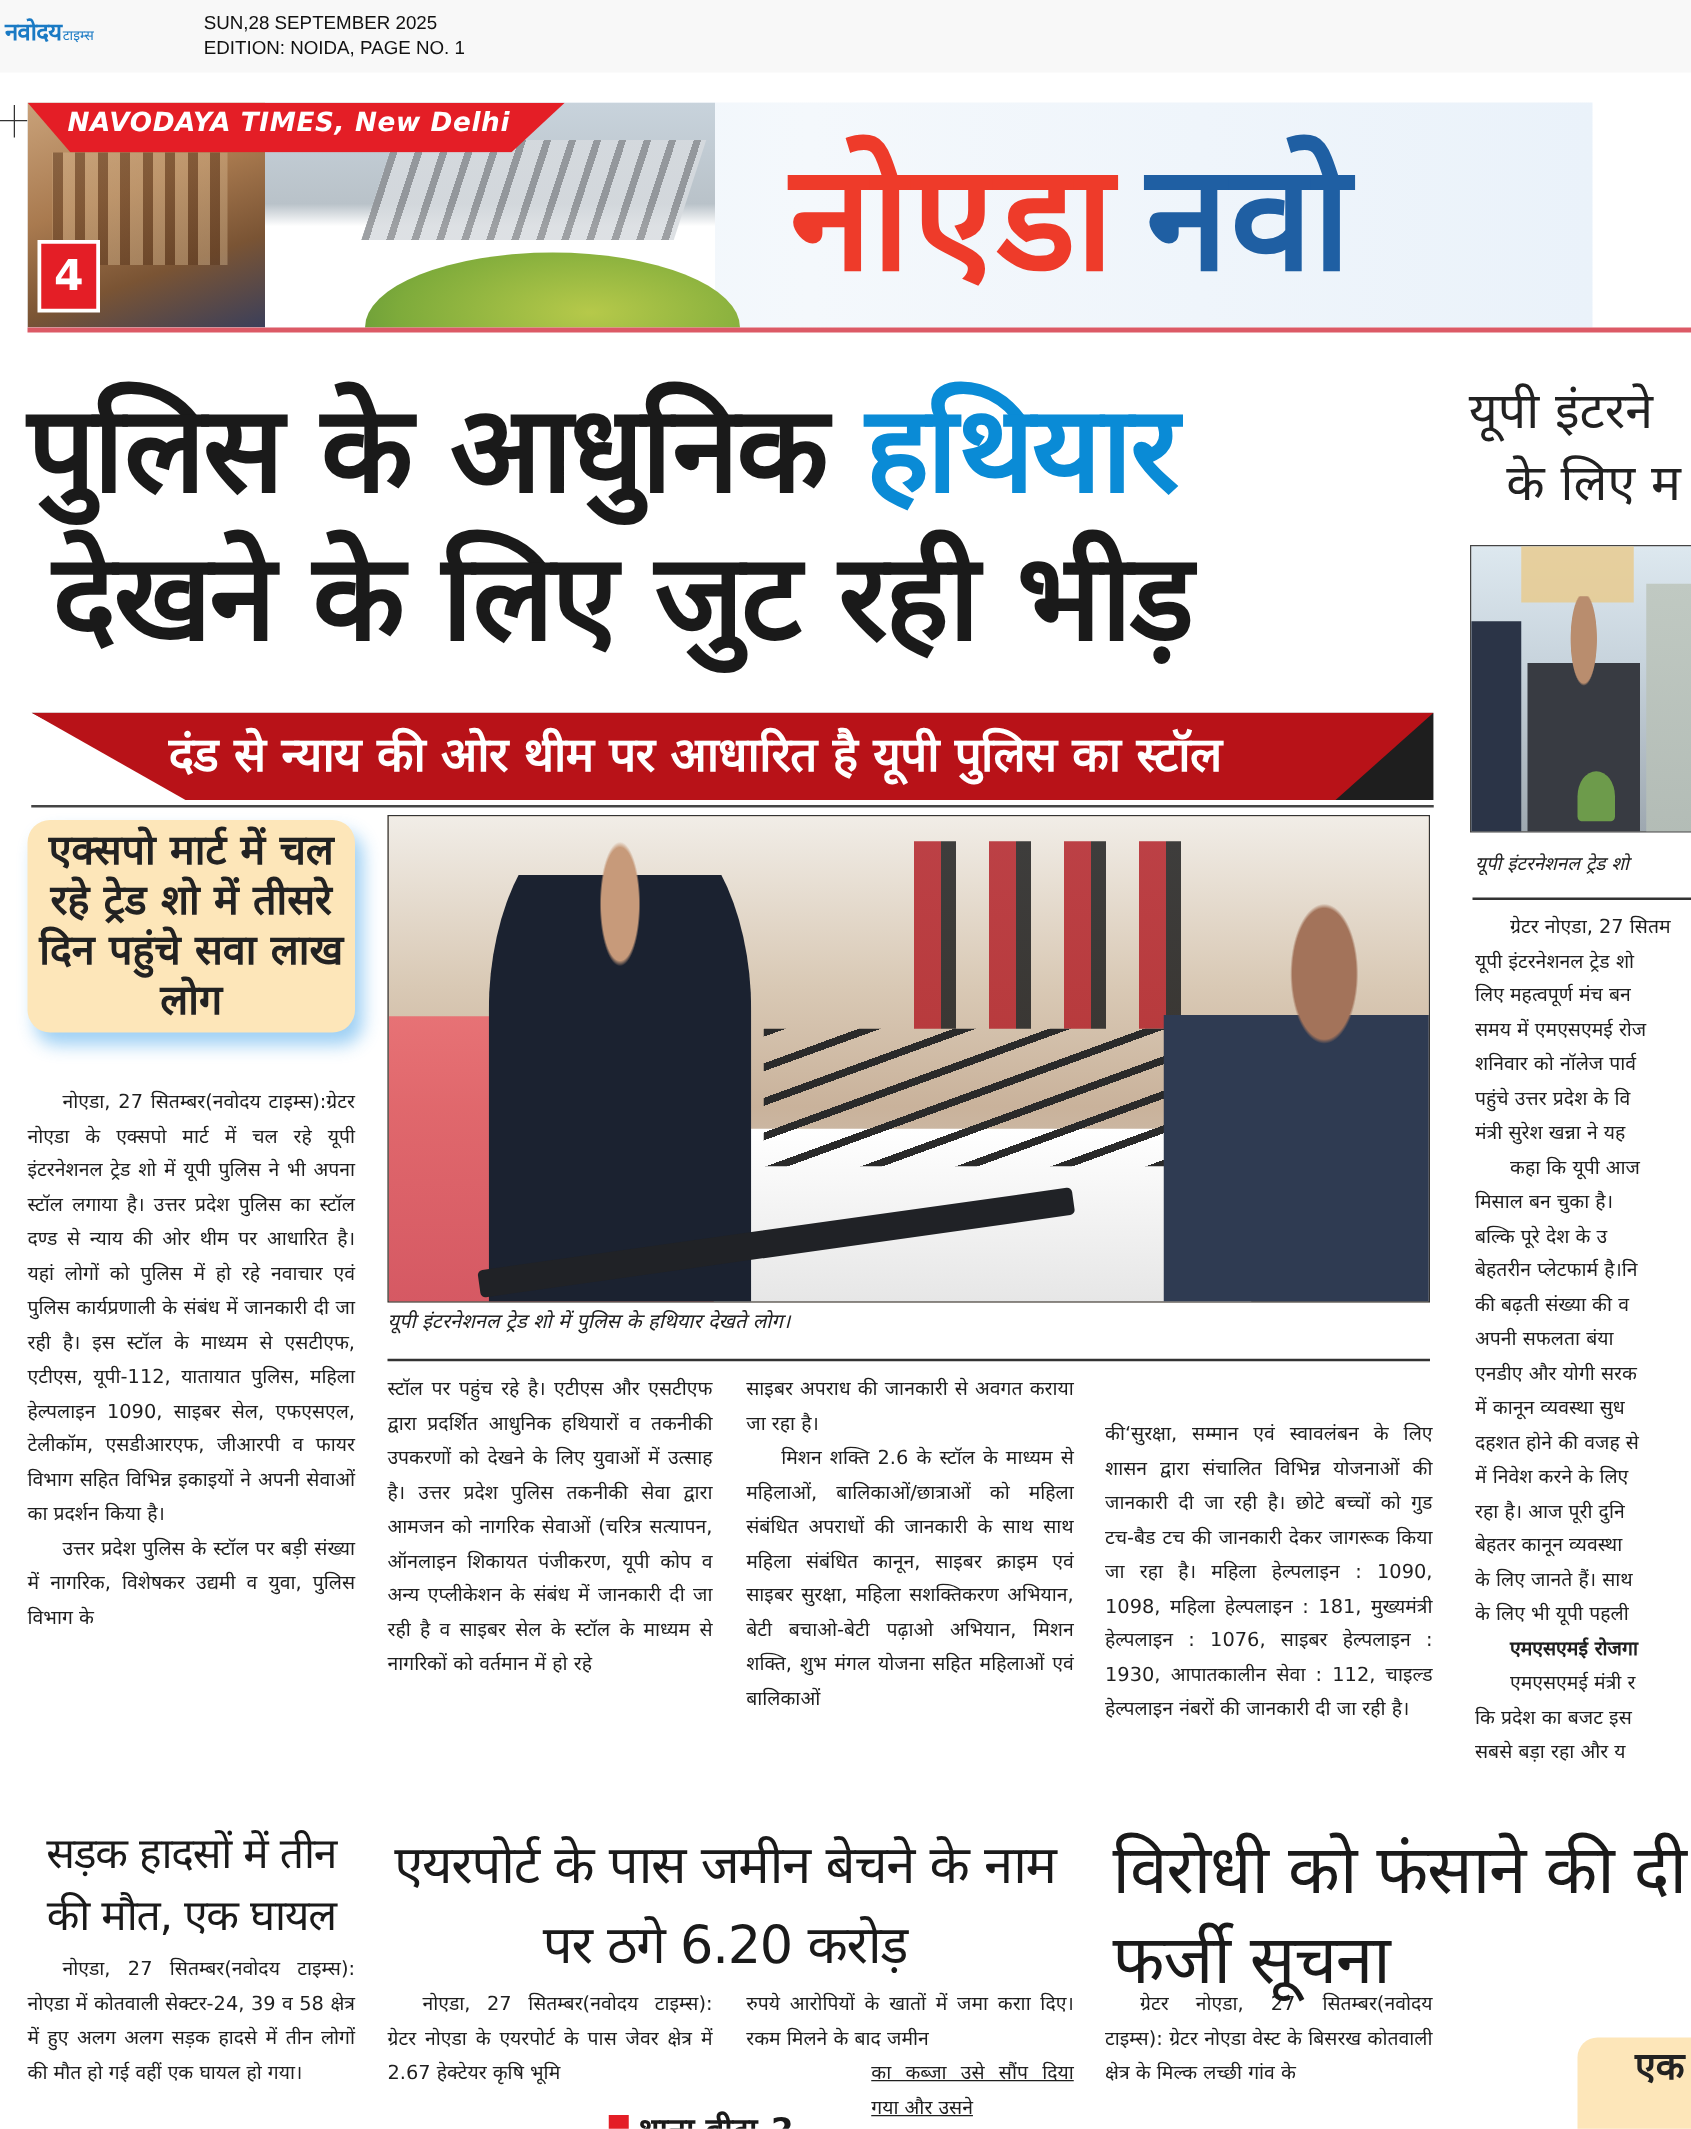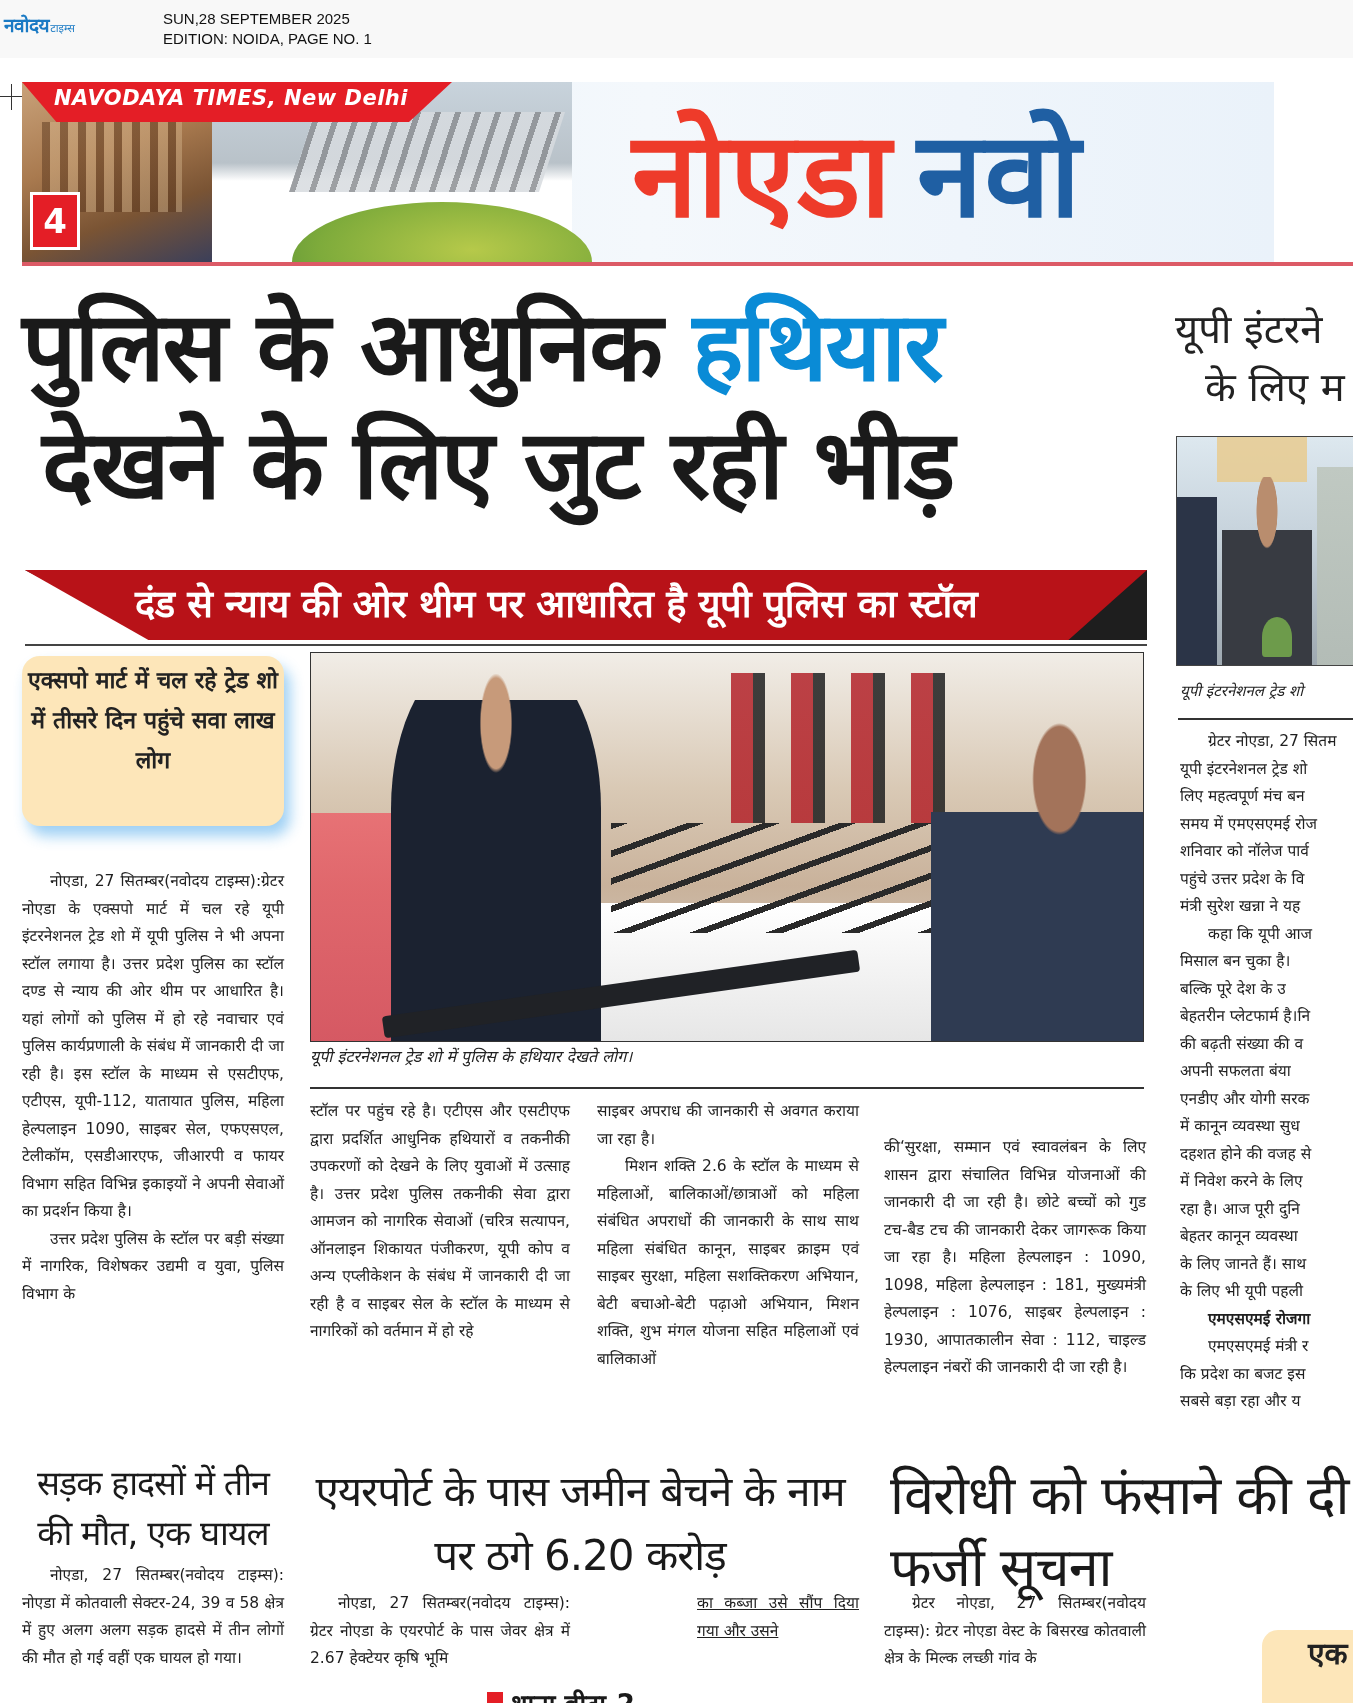--- a/index.html
+++ b/index.html
@@ -23,34 +23,34 @@
   .mh-pitch { position: absolute; left: 80px; top: 120px; width: 300px; height: 120px; border-radius: 60% 60% 0 0; background: radial-gradient(ellipse at 60% 40%, #b6c94a 0%, #7eab3b 60%, #4f8a35 100%); }
   .mh-banner { position: absolute; left: 0; top: 0; width: 430px; height: 40px; background: #e41e26; clip-path: polygon(0 0, 100% 0, 90% 100%, 8% 100%); }
   .mh-banner-text { position: absolute; left: 32px; top: 4px; font-family: "DejaVu Sans", sans-serif; font-style: italic; font-weight: bold; font-size: 21px; color: #ffffff; letter-spacing: 0.5px; }
   .page-num { position: absolute; left: 8px; top: 110px; width: 50px; height: 58px; background: #ffffff; padding: 3px; }
   .page-num-inner { width: 100%; height: 100%; background: #e41e26; color: #fff; font-family: "DejaVu Sans", sans-serif; font-weight: bold; font-size: 34px; display: flex; align-items: center; justify-content: center; }
   .mh-title { position: absolute; left: 610px; top: 18px; font-family: Liberation Sans, sans-serif; font-weight: bold; font-size: 118px; line-height: 150px; color: #ee3b2a; letter-spacing: 2px; white-space: nowrap; }
   .mh-title .blue { color: #1f5fa3; margin-left: 24px; }
   .mh-rule { position: absolute; left: 22px; top: 262px; width: 1331px; height: 4px; background: #dc5a66; }
 
   
-  .headline { position: absolute; left: 22px; top: 288px; width: 1060px; }
+  .headline { position: absolute; left: 22px; top: 301px; width: 1060px; }
   .hl-line { font-family: "DejaVu Sans", sans-serif; font-weight: bold; font-size: 96px; line-height: 118px; color: #1a1a1a; letter-spacing: -2px; white-space: nowrap; }
   .hl-line .blue { color: #0a8bd6; }
   .hl-line2 { padding-left: 20px; }
 
   .subbar { position: absolute; left: 25px; top: 570px; width: 1122px; height: 70px; }
   .subbar-black { position: absolute; left: 0; top: 0; width: 1122px; height: 70px; background: #1e1e1e; clip-path: polygon(0 0, 12% 100%, 100% 100%, 100% 0); }
   .subbar-red { position: absolute; left: 0; top: 0; width: 1122px; height: 70px; background: #b81218; clip-path: polygon(0 0, 100% 0, 93% 100%, 11% 100%); }
   .subbar-text { position: absolute; left: 110px; top: 6px; font-family: "DejaVu Sans", sans-serif; font-weight: bold; font-size: 38px; color: #ffffff; white-space: nowrap; letter-spacing: -0.5px; }
   .subbar-rule { position: absolute; left: 25px; top: 644px; width: 1122px; height: 2px; background: #444; }
 
   
   .callout { position: absolute; left: 22px; top: 656px; width: 262px; height: 170px; background: #fde6b9; border-radius: 18px; box-shadow: 6px 10px 14px rgba(40,150,230,.45); }
-  .callout-text { position: absolute; left: 0; top: 4px; width: 262px; text-align: center; font-family: "DejaVu Sans", sans-serif; font-weight: bold; font-size: 23px; line-height: 40px; color: #222; }
+  .callout-text { position: absolute; left: 0; top: 4px; width: 262px; text-align: center; font-family: "DejaVu Sans", sans-serif; font-weight: bold; font-size: 33px; line-height: 40px; color: #222; }
 
   
   .main-photo { position: absolute; left: 310px; top: 652px; width: 834px; height: 390px; border: 1px solid #333; overflow: hidden; background: #d9c9b5; }
   .mp-bg { position: absolute; inset: 0; background: linear-gradient(180deg, #f1ede7 0%, #d9c9b5 35%, #c9b29b 60%, #d8d5cf 100%); }
   .mp-red { position: absolute; left: 0; top: 160px; width: 260px; height: 230px; background: linear-gradient(180deg, #e9696f 0%, #d54b57 100%); opacity: .9; }
   .mp-officer { position: absolute; left: 80px; top: 0; width: 210px; height: 390px; background: radial-gradient(ellipse at 50% 18%, #c79a7a 0 10%, transparent 11%), linear-gradient(180deg, transparent 0 12%, #1b2230 12% 100%); border-radius: 40% 40% 0 0; }
   .mp-guns { position: absolute; left: 300px; top: 170px; width: 330px; height: 110px; background: repeating-linear-gradient(160deg, #2a2a2a 0 6px, transparent 6px 26px); }
   .mp-table { position: absolute; left: 260px; top: 250px; width: 430px; height: 140px; background: linear-gradient(180deg, #ffffff 0%, #e6e6e6 100%); }
   .mp-rifle { position: absolute; left: 70px; top: 330px; width: 480px; height: 22px; background: #202226; transform: rotate(-8deg); border-radius: 4px; }
   .mp-person { position: absolute; left: 620px; top: 60px; width: 214px; height: 330px; background: radial-gradient(ellipse at 60% 20%, #a3735a 0 14%, transparent 15%), linear-gradient(180deg, transparent 0 30%, #2f3b52 30% 100%); }
@@ -220,20 +220,21 @@
 <div class="bh bh1" style="white-space: normal;">सड़क हादसों में तीन की मौत, एक घायल</div>
 <div class="col col-b1">
   <p class="indent">नोएडा, 27 सितम्बर(नवोदय टाइम्स): नोएडा में कोतवाली सेक्टर-24, 39 व 58 क्षेत्र में हुए अलग अलग सड़क हादसे में तीन लोगों की मौत हो गई वहीं एक घायल हो गया।</p>
 </div>
 
 <div class="bh bh2" style="white-space: normal;">एयरपोर्ट के पास जमीन बेचने के नाम पर ठगे 6.20 करोड़</div>
 <div class="col col-b2">
   <p class="indent">नोएडा, 27 सितम्बर(नवोदय टाइम्स): ग्रेटर नोएडा के एयरपोर्ट के पास जेवर क्षेत्र में 2.67 हेक्टेयर कृषि भूमि</p>
 </div>
 <div class="col col-b3">
+  <p>रुपये आरोपियों के खातों में जमा कराा दिए।रकम मिलने के बाद जमीन</p>
   <p class="pad">का कब्जा उसे सौंप दिया गया और उसने</p>
 </div>
 <div class="sub-marker">
   <span class="sub-square"></span>
   <span class="sub-label">थाना बीटा-2</span>
 </div>
 
 <div class="bh bh3" style="white-space: normal;">विरोधी को फंसाने की दी फर्जी सूचना</div>
 <div class="col col-b4">
   <p class="indent">ग्रेटर नोएडा, 27 सितम्बर(नवोदय टाइम्स): ग्रेटर नोएडा वेस्ट के बिसरख कोतवाली क्षेत्र के मिल्क लच्छी गांव के</p>

